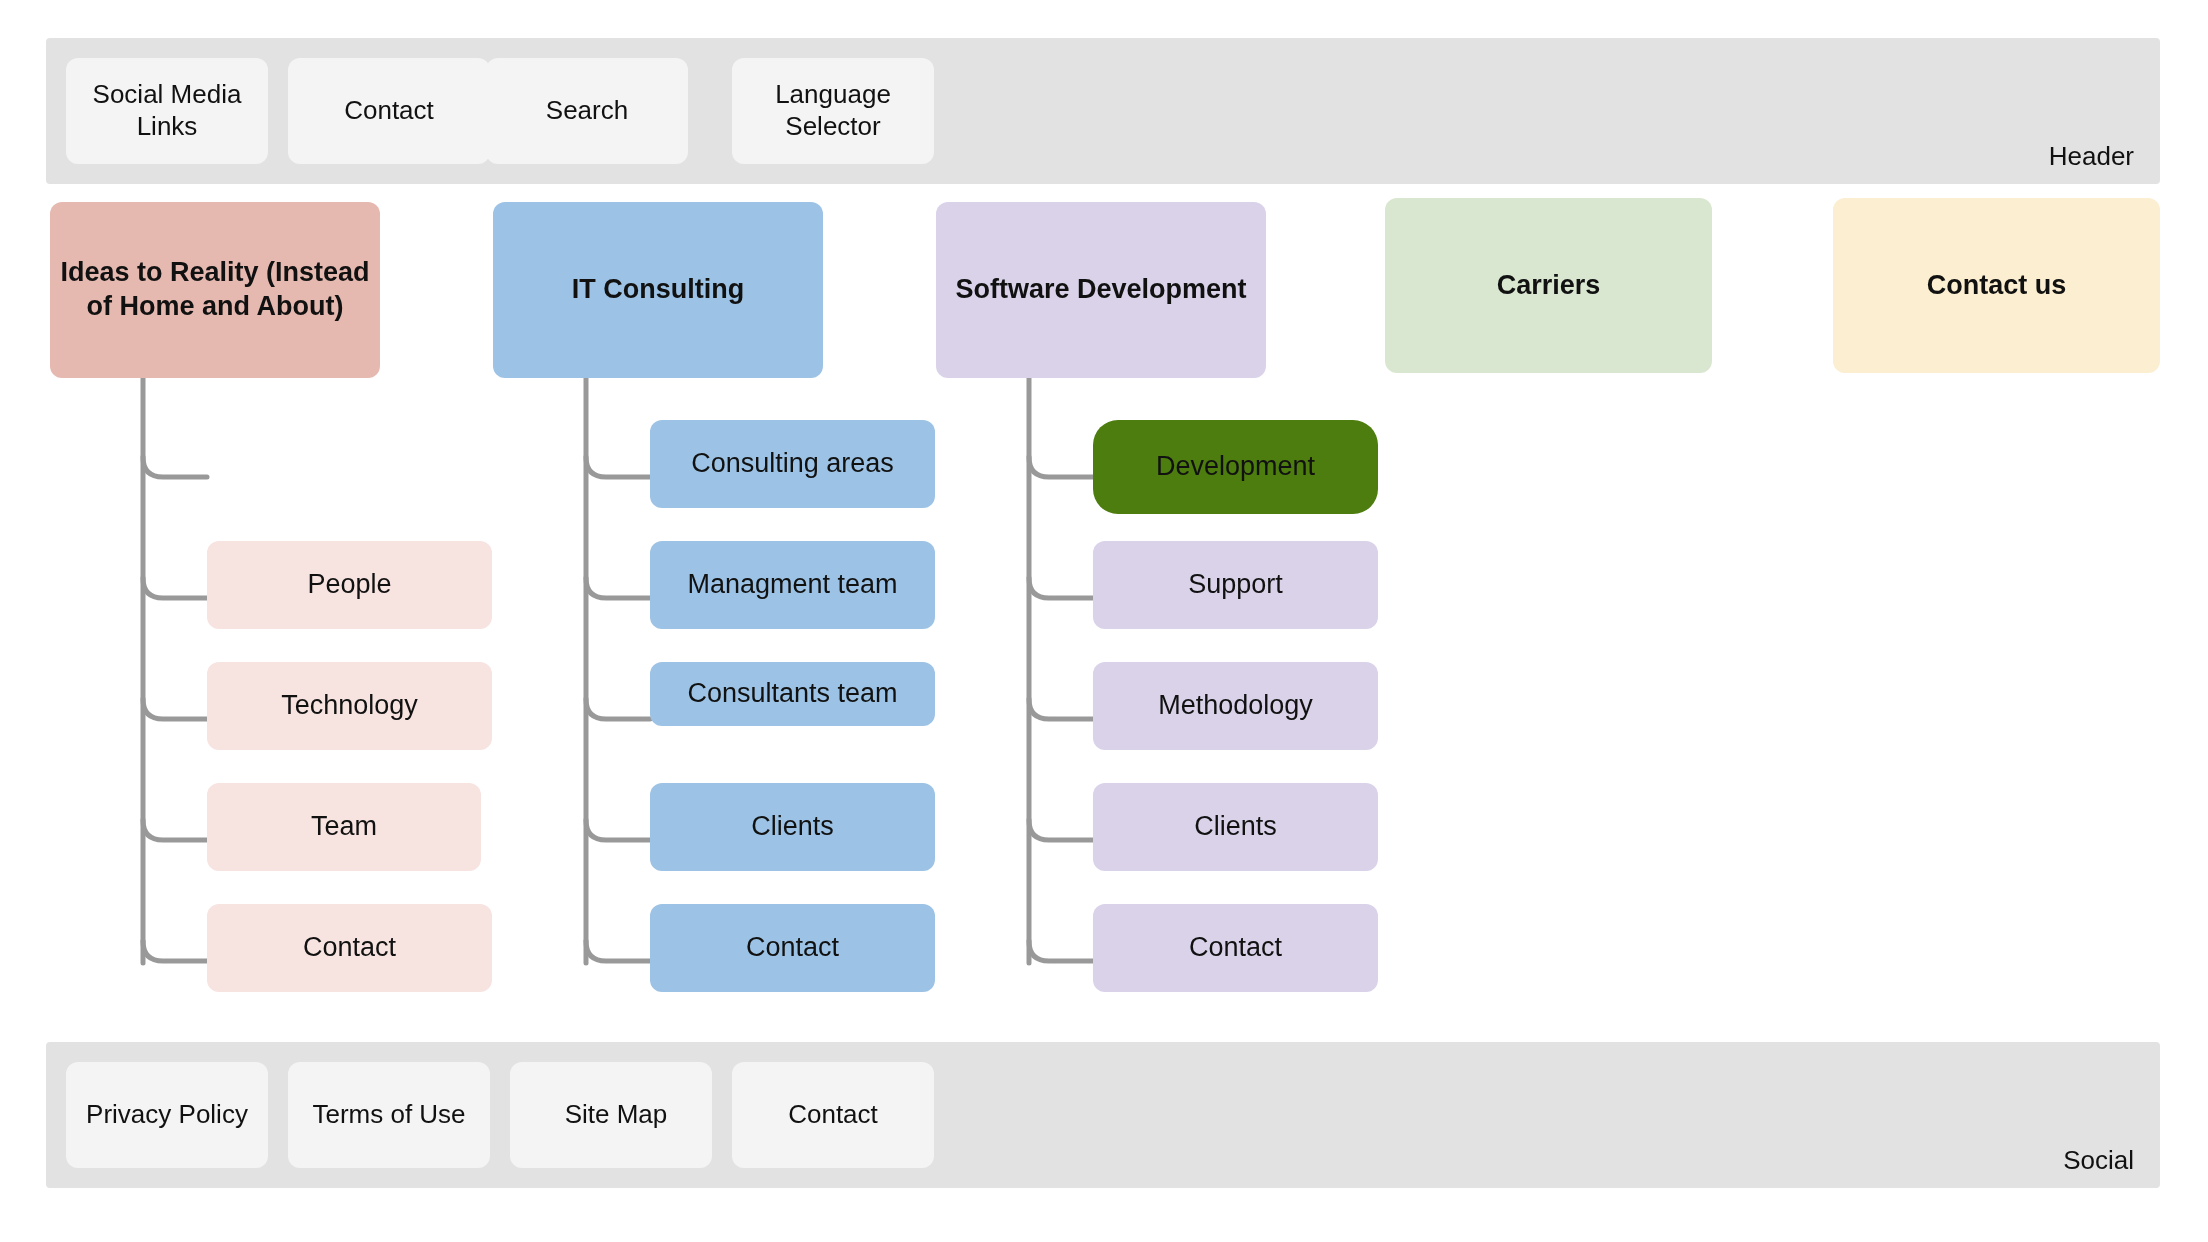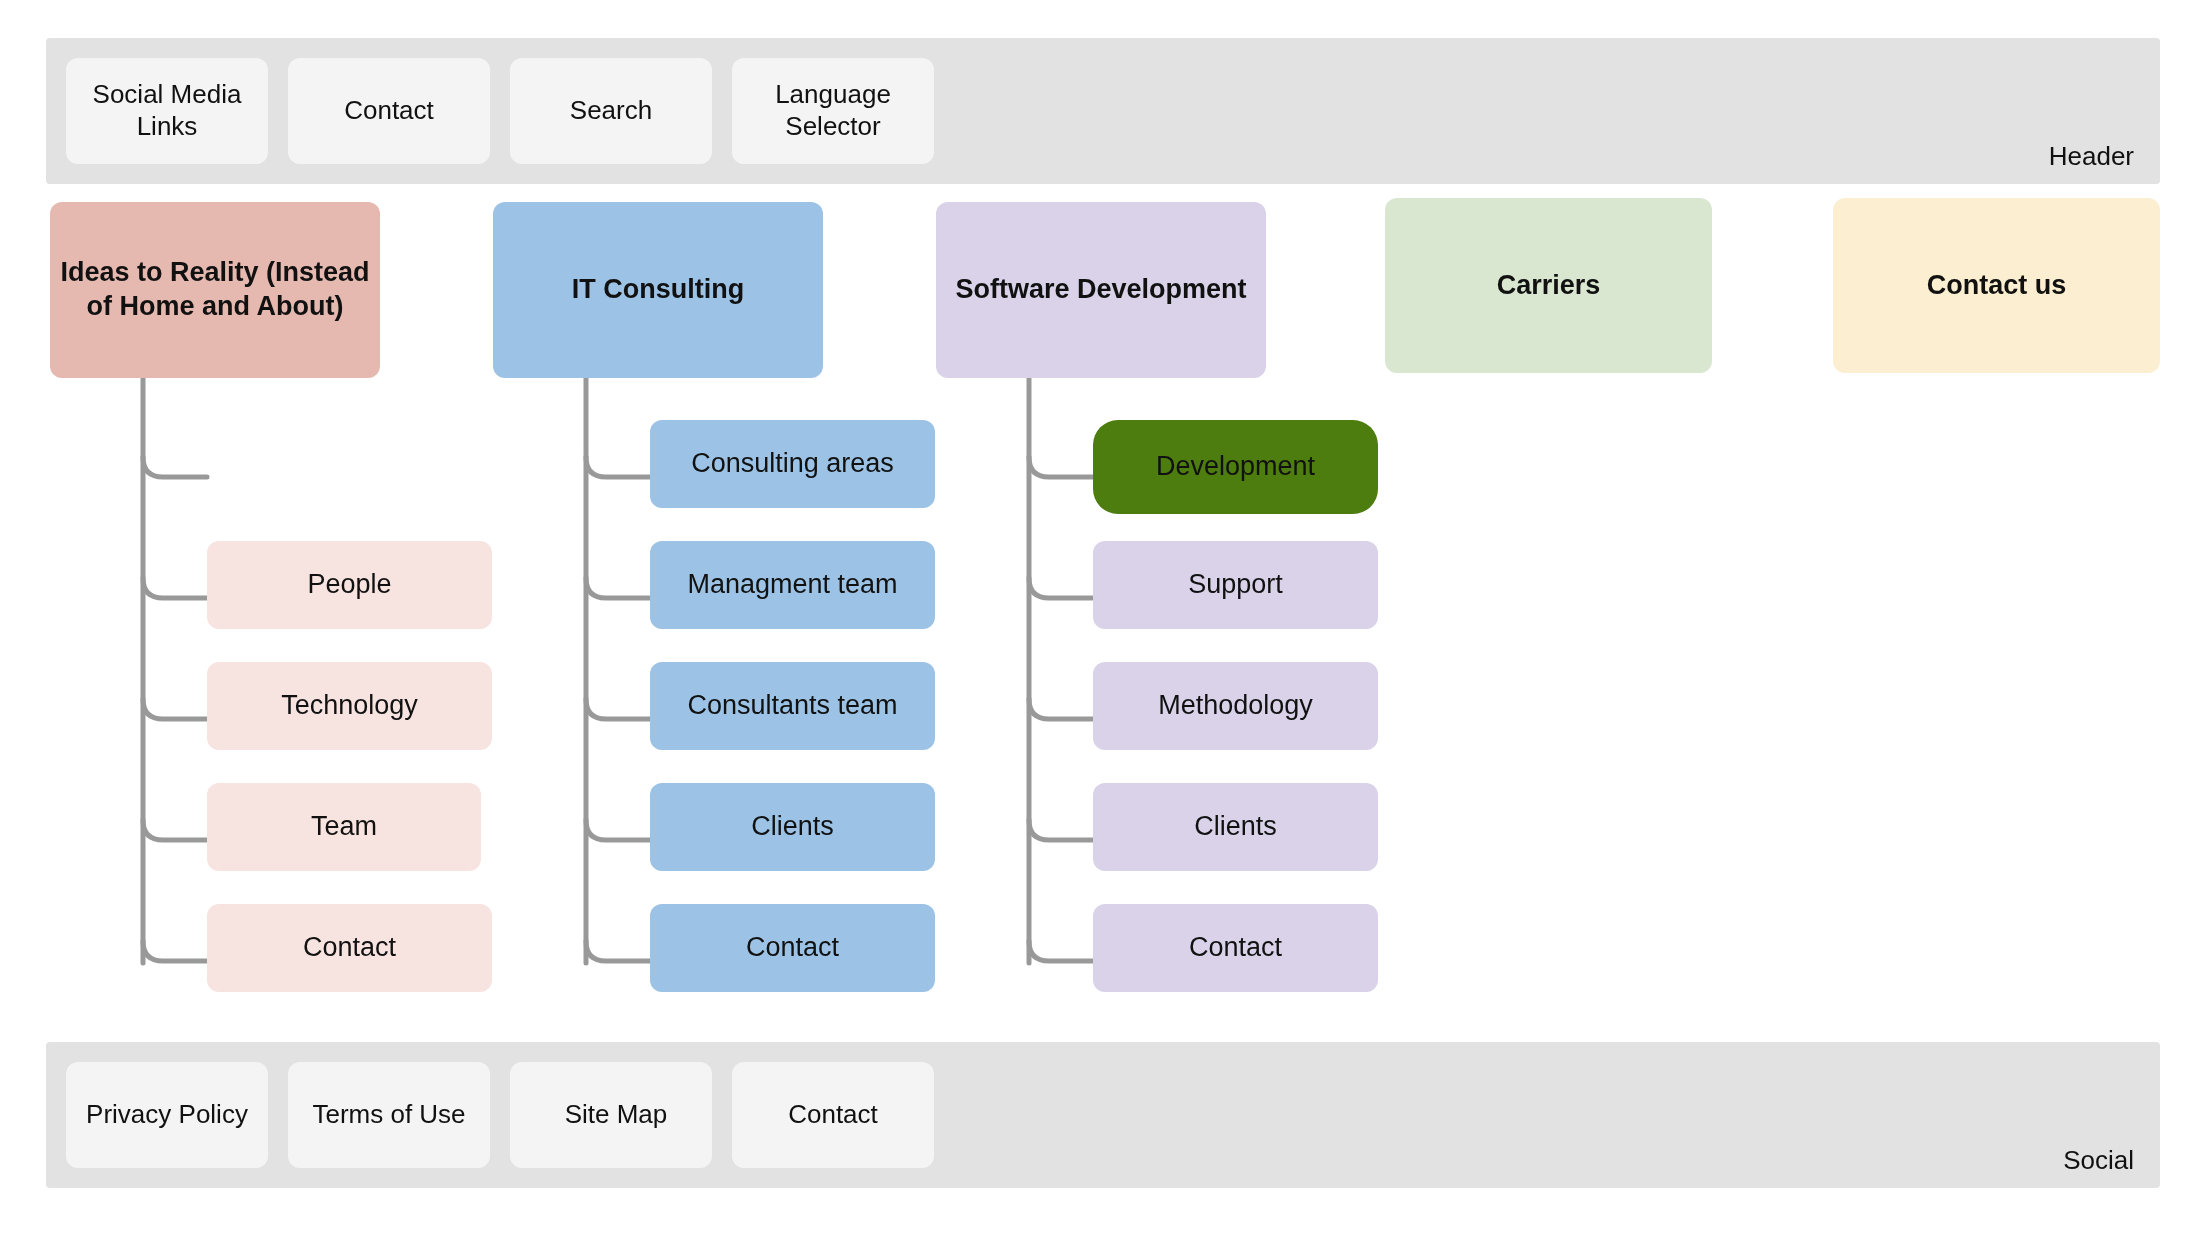--- a/index.html
+++ b/index.html
@@ -101,21 +101,21 @@
   <div class="bar" id="header-bar">
     <div class="bar-label">Header</div>
   </div>
 
   <div class="chip" style="left:66px; top:58px; width:202px; height:106px;">
     <span>Social Media Links</span>
   </div>
   <div class="chip" style="left:288px; top:58px; width:202px; height:106px;">
     <span>Contact</span>
   </div>
-  <div class="chip" style="left:510px; top:58px; width:202px; height:106px;">
+  <div class="chip" style="left:486px; top:58px; width:202px; height:106px;">
     <span>Search</span>
   </div>
   <div class="chip" style="left:732px; top:58px; width:202px; height:106px;">
     <span>Language Selector</span>
   </div>
 
   <svg id="connectors" viewBox="0 0 2208 1242" xmlns="http://www.w3.org/2000/svg">
 
     <path d="M143,378 L143,963"></path>
     <path d="M143,457 q0,20 20,20 L207,477"></path>
@@ -157,21 +157,21 @@
 
   <div class="node parent" style="left:493px; top:202px; width:330px; height:176px; background:#9cc3e5;">
     <span>IT Consulting</span>
   </div>
   <div class="node child" style="left:650px; top:420px; width:285px; height:88px; background:#9cc3e5;">
     <span>Consulting areas</span>
   </div>
   <div class="node child" style="left:650px; top:541px; width:285px; height:88px; background:#9cc3e5;">
     <span>Managment team</span>
   </div>
-  <div class="node child" style="left:650px; top:662px; width:285px; height:88px; background:#9cc3e5;">
+  <div class="node child" style="left:650px; top:662px; width:285px; height:64px; background:#9cc3e5;">
     <span>Consultants team</span>
   </div>
   <div class="node child" style="left:650px; top:783px; width:285px; height:88px; background:#9cc3e5;">
     <span>Clients</span>
   </div>
   <div class="node child" style="left:650px; top:904px; width:285px; height:88px; background:#9cc3e5;">
     <span>Contact</span>
   </div>
 
   <div class="node parent" style="left:936px; top:202px; width:330px; height:176px; background:#d9d2e9;">

